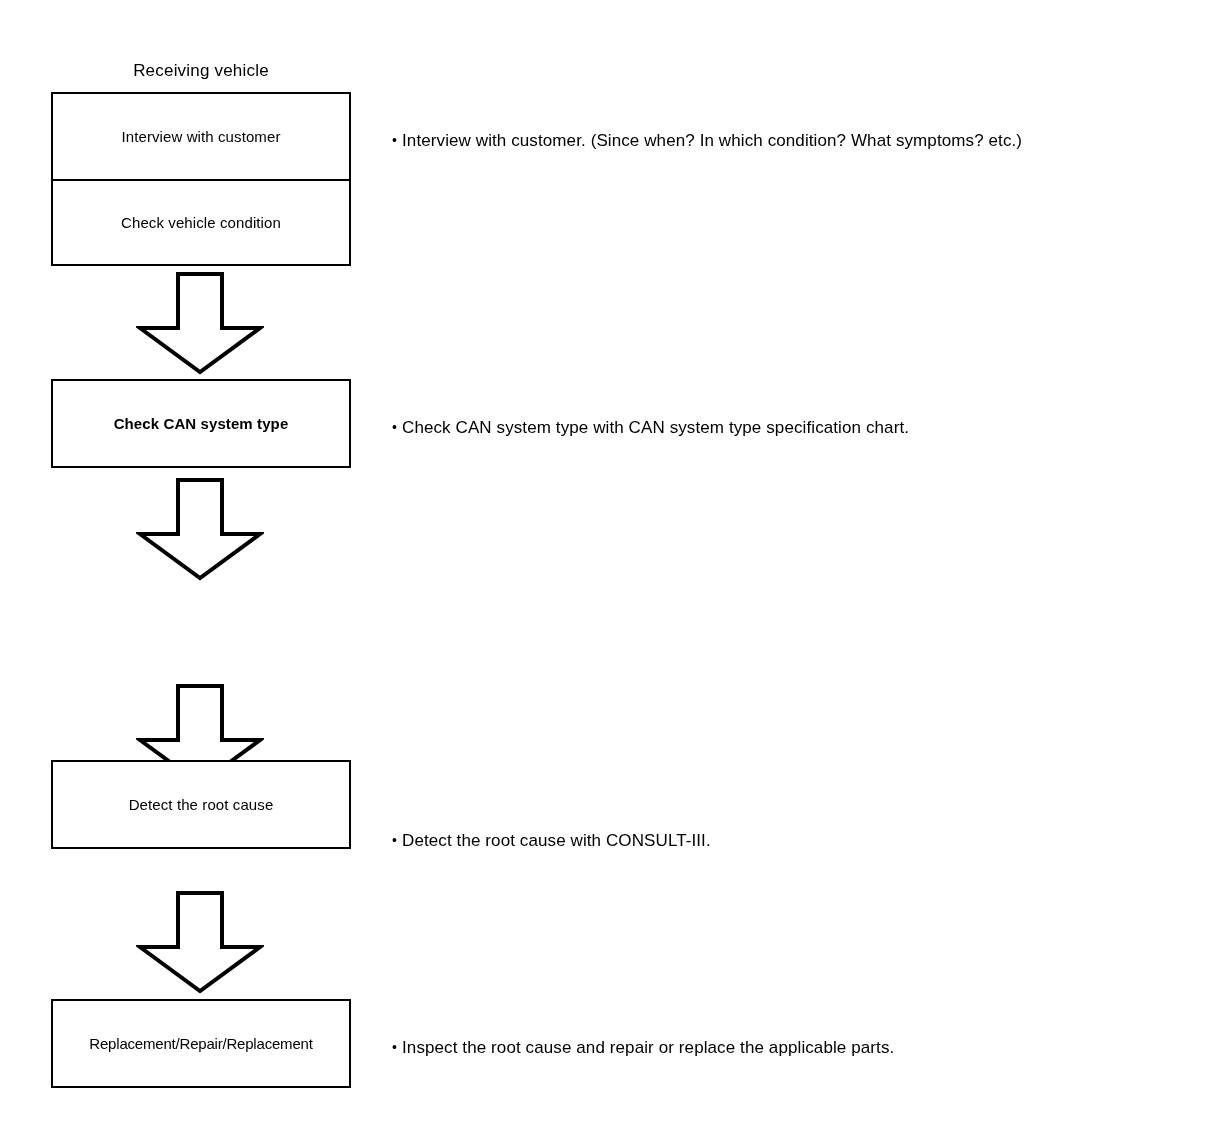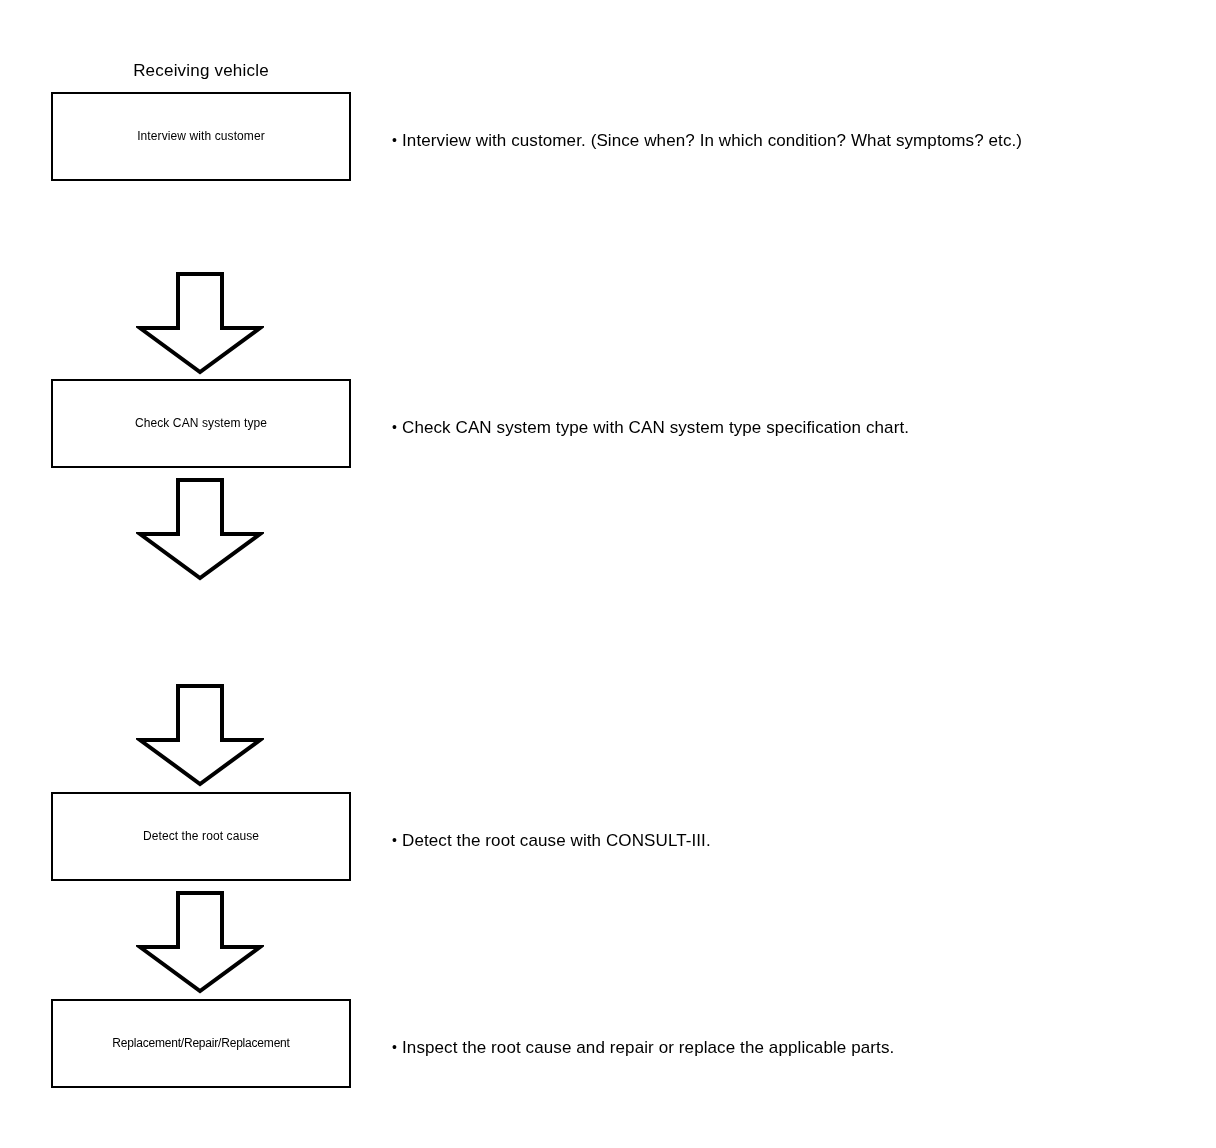--- a/index.html
+++ b/index.html
@@ -50,21 +50,21 @@
     height: 85px;
     display: flex;
     align-items: center;
     justify-content: center;
     box-sizing: border-box;
   }
   .node-cell + .node-cell {
     border-top: 2.5px solid #000000;
   }
   .node-label {
-    font-size: 12px;
+    font-size: 15px;
     line-height: 21px;
     letter-spacing: 0.1px;
     white-space: nowrap;
     text-align: right;
   }
   .node-label.tight {
     letter-spacing: -0.2px;
   }
 
   
@@ -100,48 +100,51 @@
 <body>
 
 <div id="flowchart">
 
   <div class="group-label">Receiving vehicle</div>
 
   <div class="node" style="top:92px;">
     <div class="node-cell">
       <span class="node-label">Interview with customer</span>
     </div>
+    <div class="node-cell">
+      <span class="node-label">Check vehicle condition</span>
+    </div>
   </div>
 
   <div class="arrow" style="top:272px;">
     <svg viewBox="0 0 128 104" xmlns="http://www.w3.org/2000/svg">
       <polygon points="42,2 86,2 86,56 124,56 64,100 4,56 42,56" fill="#ffffff" stroke="#000000" stroke-width="4" stroke-linejoin="miter"></polygon>
     </svg>
   </div>
 
-  <div class="node" style="top:379px;">
+  <div class="node" style="top:379px;font-weight:bold;">
     <div class="node-cell">
       <span class="node-label">Check CAN system type</span>
     </div>
   </div>
 
   <div class="arrow" style="top:478px;">
     <svg viewBox="0 0 128 104" xmlns="http://www.w3.org/2000/svg">
       <polygon points="42,2 86,2 86,56 124,56 64,100 4,56 42,56" fill="#ffffff" stroke="#000000" stroke-width="4" stroke-linejoin="miter"></polygon>
     </svg>
   </div>
 
 
   <div class="arrow" style="top:684px;">
     <svg viewBox="0 0 128 104" xmlns="http://www.w3.org/2000/svg">
       <polygon points="42,2 86,2 86,56 124,56 64,100 4,56 42,56" fill="#ffffff" stroke="#000000" stroke-width="4" stroke-linejoin="miter"></polygon>
     </svg>
   </div>
 
-  <div class="node" style="top:792px;">
+  <div class="node" style="top:760px;">
     <div class="node-cell">
       <span class="node-label">Detect the root cause</span>
     </div>
   </div>
 
   <div class="arrow" style="top:891px;">
     <svg viewBox="0 0 128 104" xmlns="http://www.w3.org/2000/svg">
       <polygon points="42,2 86,2 86,56 124,56 64,100 4,56 42,56" fill="#ffffff" stroke="#000000" stroke-width="4" stroke-linejoin="miter"></polygon>
     </svg>
   </div>

